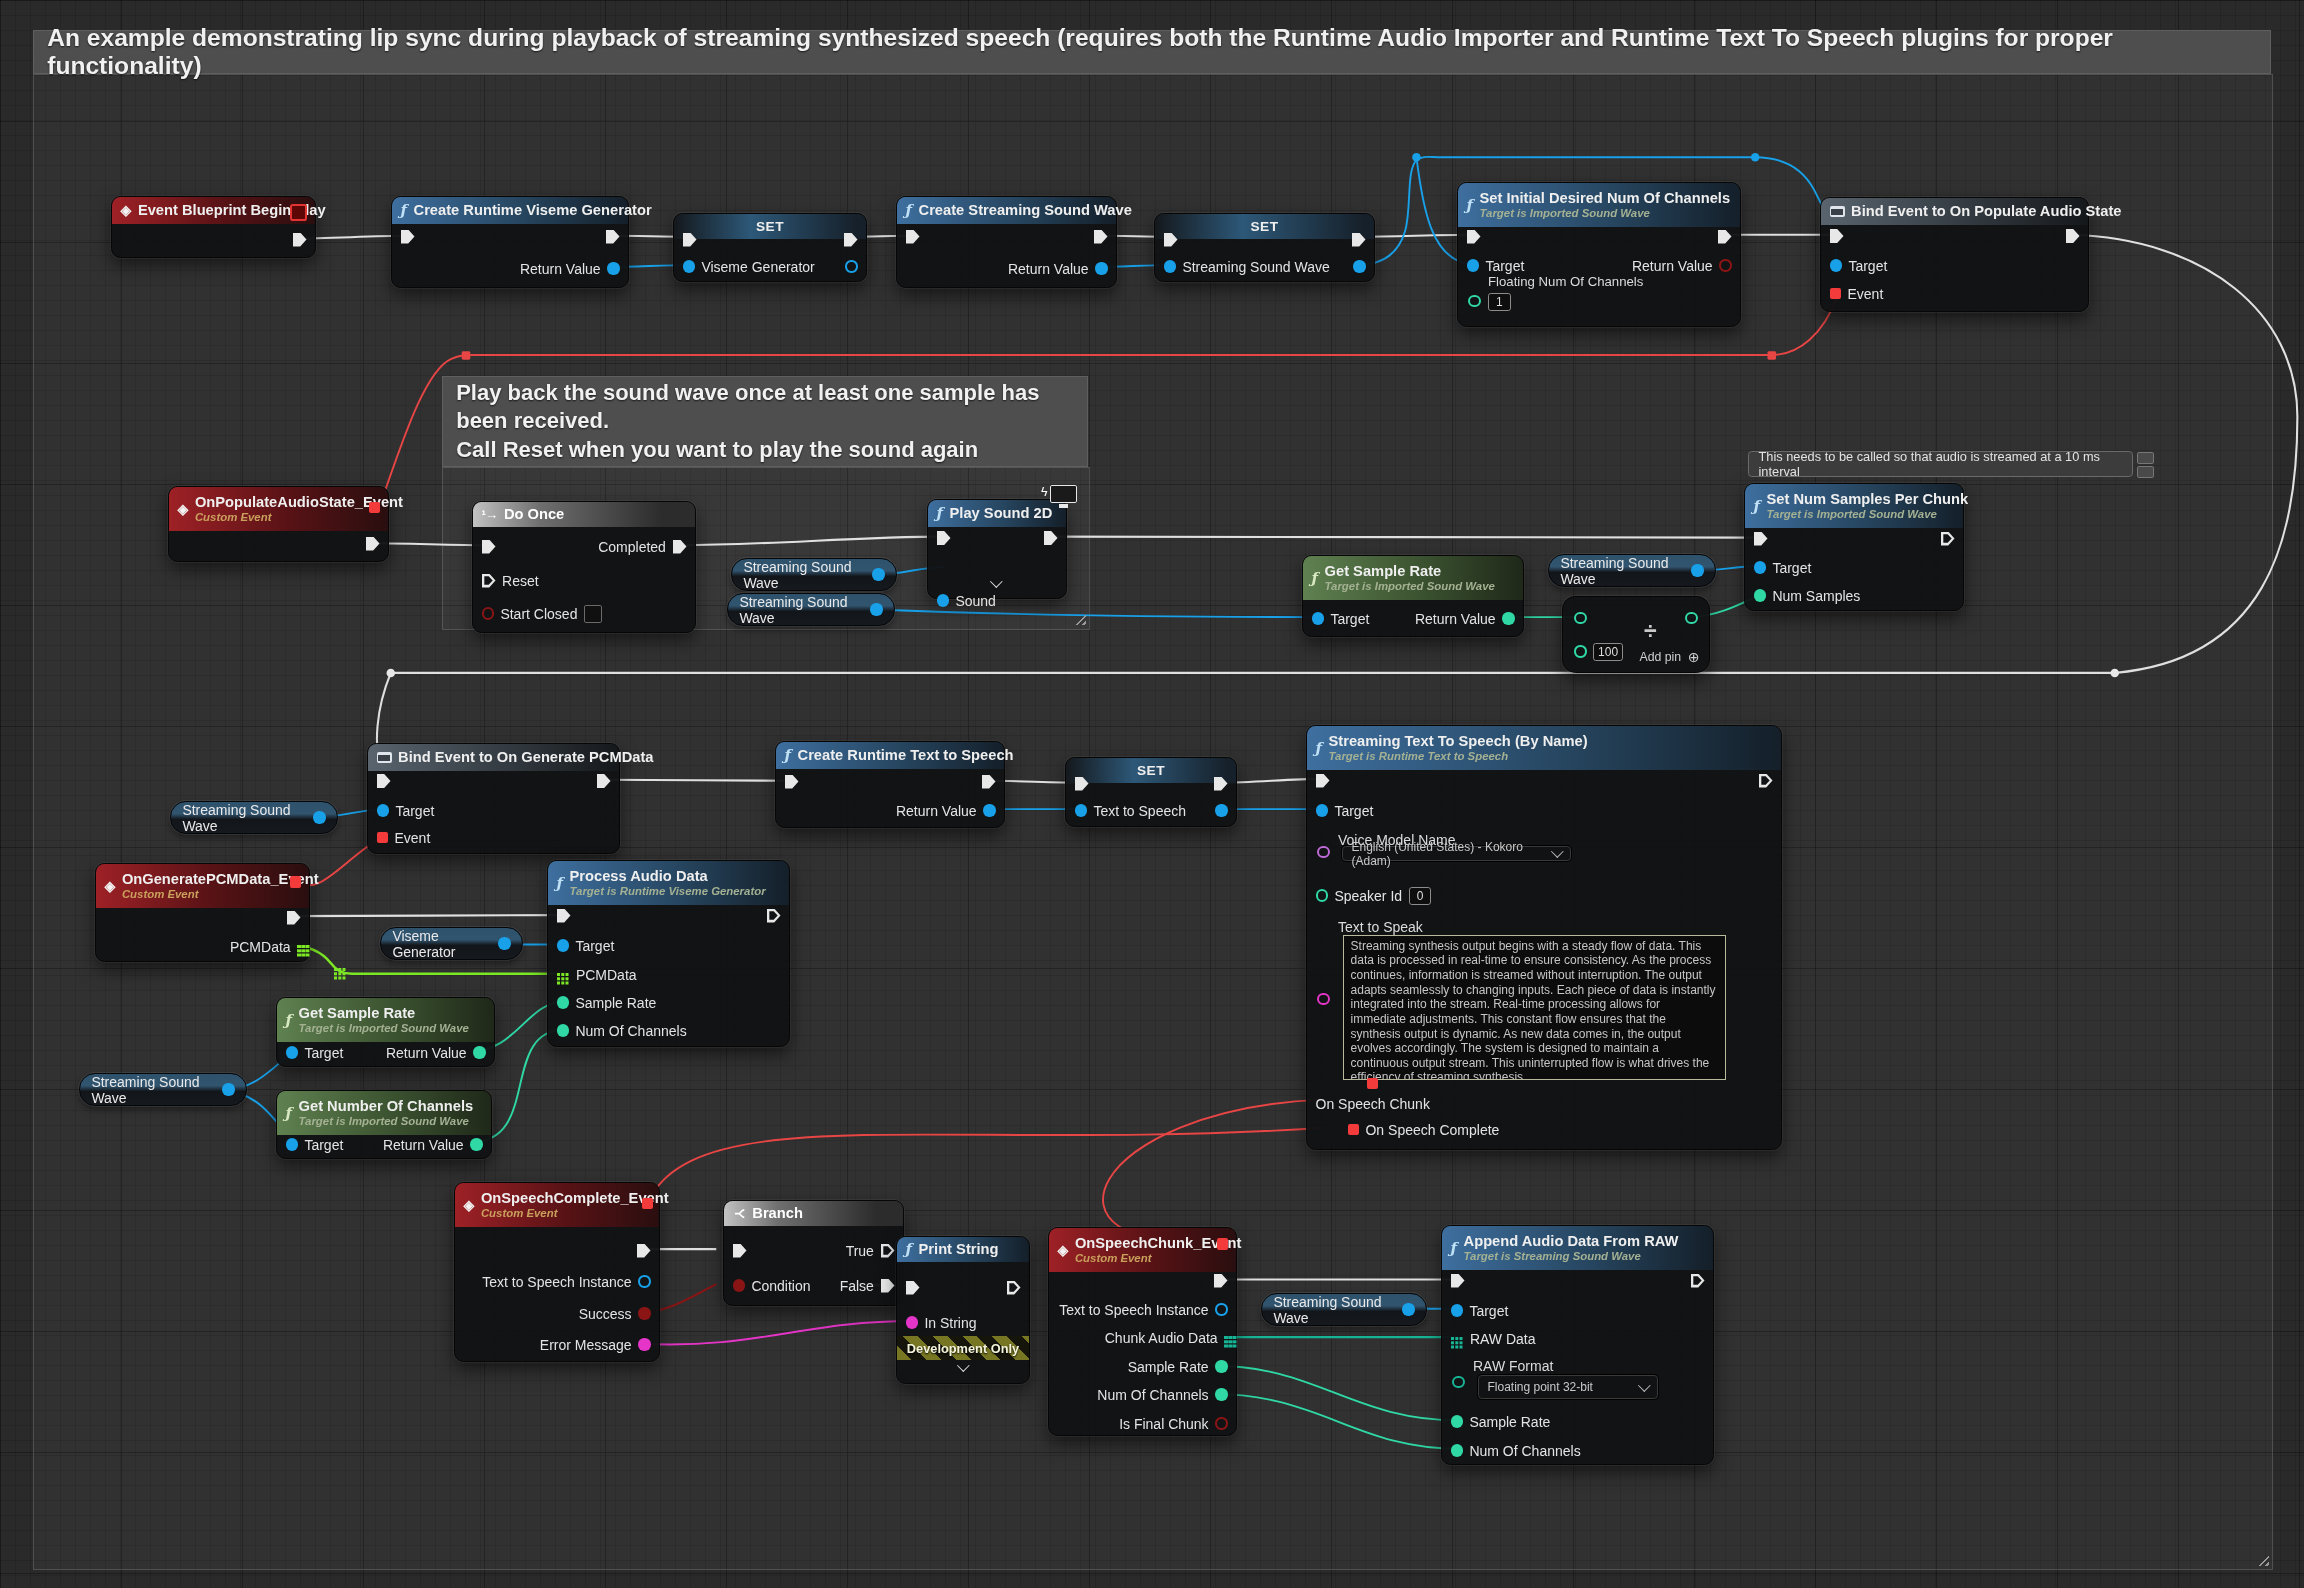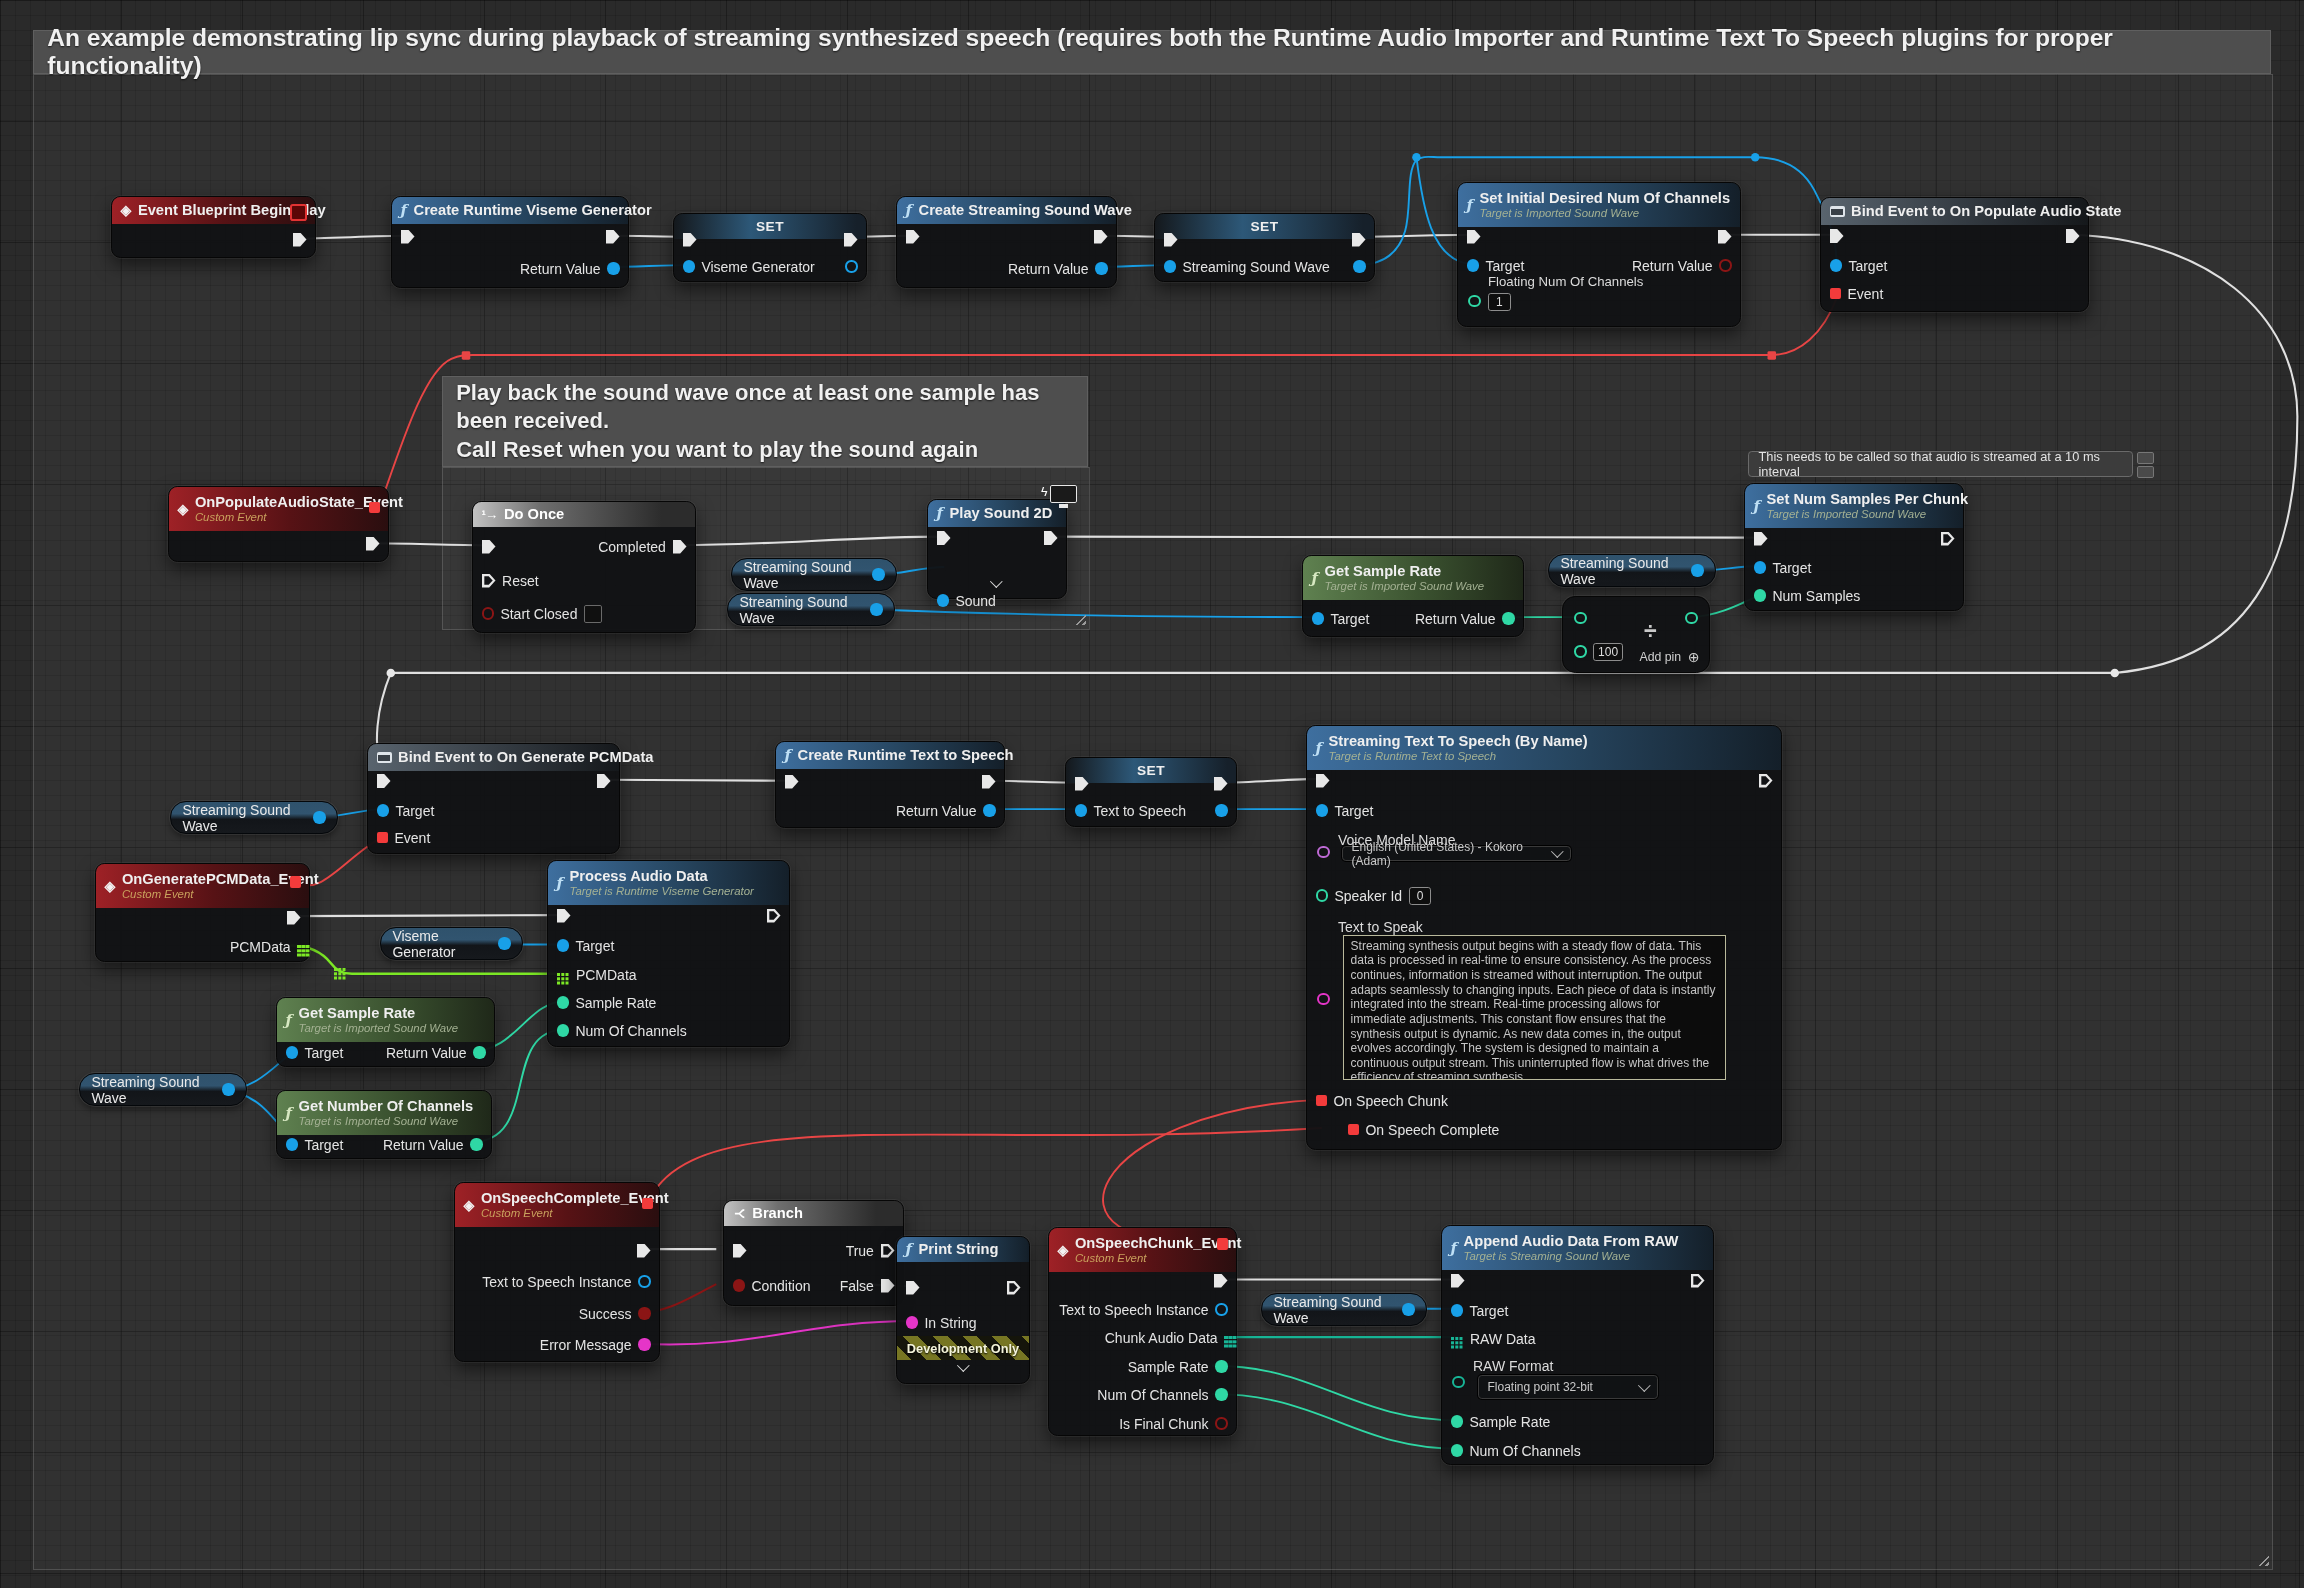--- a/index.html
+++ b/index.html
@@ -17,21 +17,21 @@
     display:flex;align-items:center;padding:0 13.2px;box-sizing:border-box;z-index:1;text-shadow:0 0.9px 1.9px rgba(0,0,0,.7);}
   .rehandle{position:absolute;width:14px;height:14px;z-index:4;
     background:repeating-linear-gradient(135deg,transparent 0 2.8px,#9a9a9a 2.8px 4.7px);
     clip-path:polygon(100% 0,100% 100%,0 100%);}
   svg.wires{position:absolute;left:0;top:0;z-index:1;}
   .node{position:absolute;background:rgba(17,18,20,.96);border:0.9px solid #060606;border-radius:9.5px;
     box-shadow:0 0 0 0.9px rgba(255,255,255,.055),0 7.6px 17px rgba(0,0,0,.5);box-sizing:border-box;z-index:2;}
   .hdr{position:absolute;left:0;right:0;top:0;display:flex;align-items:center;gap:6.6px;padding:0 8.5px;
     box-sizing:border-box;color:#efefef;font-weight:bold;font-size:14.7px;border-radius:8.5px 8.5px 0 0;white-space:nowrap;}
   .hdr .tcol{display:flex;flex-direction:column;line-height:1.15;}
-  .sub{font-weight:normal;font-style:italic;font-size:11.4px;color:#a4b193;}
+  .sub{font-weight:bold;font-style:italic;font-size:11.4px;color:#a4b193;}
   .sub.ev{color:#c9a15d;}
   .h-red{background:linear-gradient(90deg,#9e2126,#571215 55%,#2a0e0f);}
   .h-blue{background:linear-gradient(90deg,#3e6f9f,#26455f 55%,#141f29);}
   .h-green{background:linear-gradient(90deg,#5f8150,#3a512f 55%,#1f2819);}
   .h-gray{background:linear-gradient(90deg,#c2c2c2,#6f6f6f 30%,#2c2c2c 85%);}
   .h-bind{background:linear-gradient(90deg,#59646e,#333a41 55%,#15181b);}
   .h-set{background:linear-gradient(90deg,#14181c,#2d5878 40%,#16202a 95%);justify-content:center;font-size:13.7px;letter-spacing:0.5px;}
   .row{position:absolute;height:21px;display:flex;align-items:center;gap:6.6px;font-size:14px;color:#e4e4e4;white-space:nowrap;}
   .row.l{left:8.5px;}.row.r{right:8.5px;flex-direction:row-reverse;}
   .px{width:14px;height:14px;background:#e8e8e8;clip-path:polygon(0 0,55% 0,100% 50%,55% 100%,0 100%);position:relative;flex:none;}
@@ -532,21 +532,21 @@
     <div class="row l" style="top:159px;">
         <span class="pc c-teal hol"></span>
         <span>Speaker Id</span>
         <span class="vbox">0</span>
       </div>
     <span class="lbl" style="left:31px;top:193px;font-size:14px;">Text to Speak</span>
     <span class="pc c-mag hol" style="position:absolute;left:10.4px;top:267px;"></span>
     <div class="textbox" style="left:36px;top:209px;width:383px;height:145px;">
       <span>Streaming synthesis output begins with a steady flow of data. This data is processed in real-time to ensure consistency. As the process continues, information is streamed without interruption. The output adapts seamlessly to changing inputs. Each piece of data is instantly integrated into the stream. Real-time processing allows for immediate adjustments. This constant flow ensures that the synthesis output is dynamic. As new data comes in, the output evolves accordingly. The system is designed to maintain a continuous output stream. This uninterrupted flow is what drives the efficiency of streaming synthesis.</span>
     </div>
-    <div class="row l" style="top:364px;">
+    <div class="row l" style="top:352px;flex-direction:column;">
         <span class="psq"></span>
         <span>On Speech Chunk</span>
       </div>
     <div class="row l" style="top:393px;padding-left:32px;">
         <span class="psq"></span>
         <span>On Speech Complete</span>
       </div>
   </div>
 
   <div class="node" style="left:95px;top:863px;width:215px;height:99px;">

